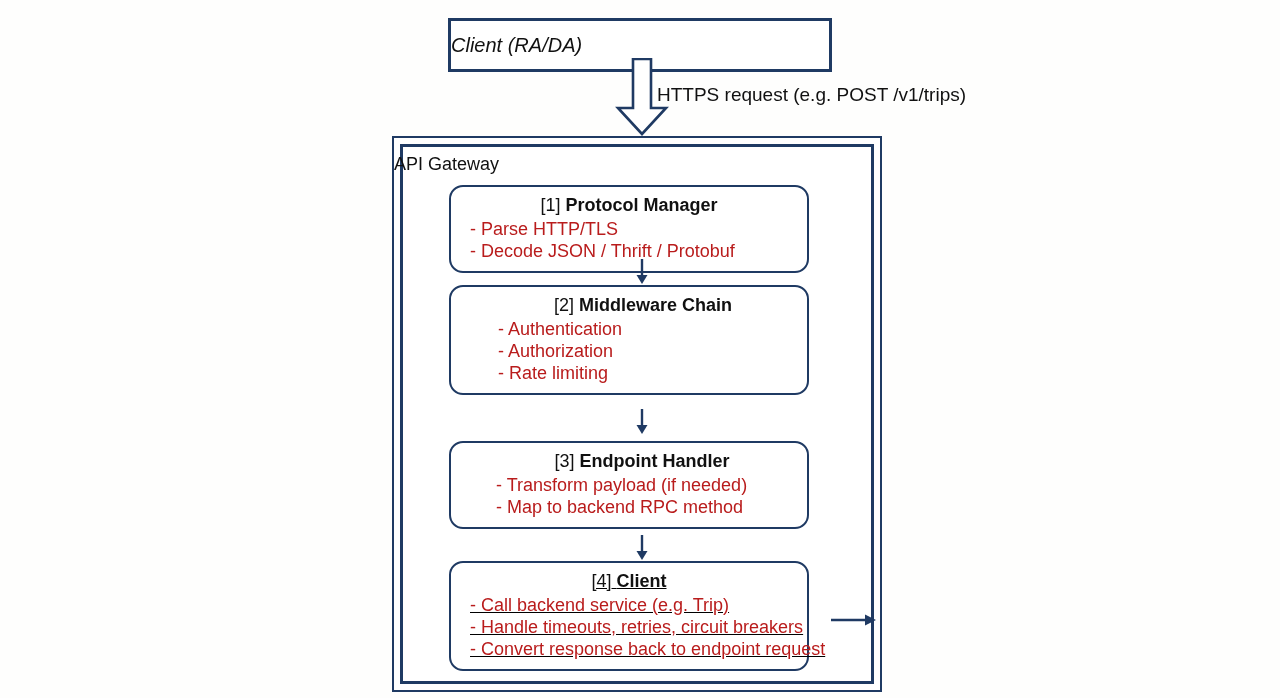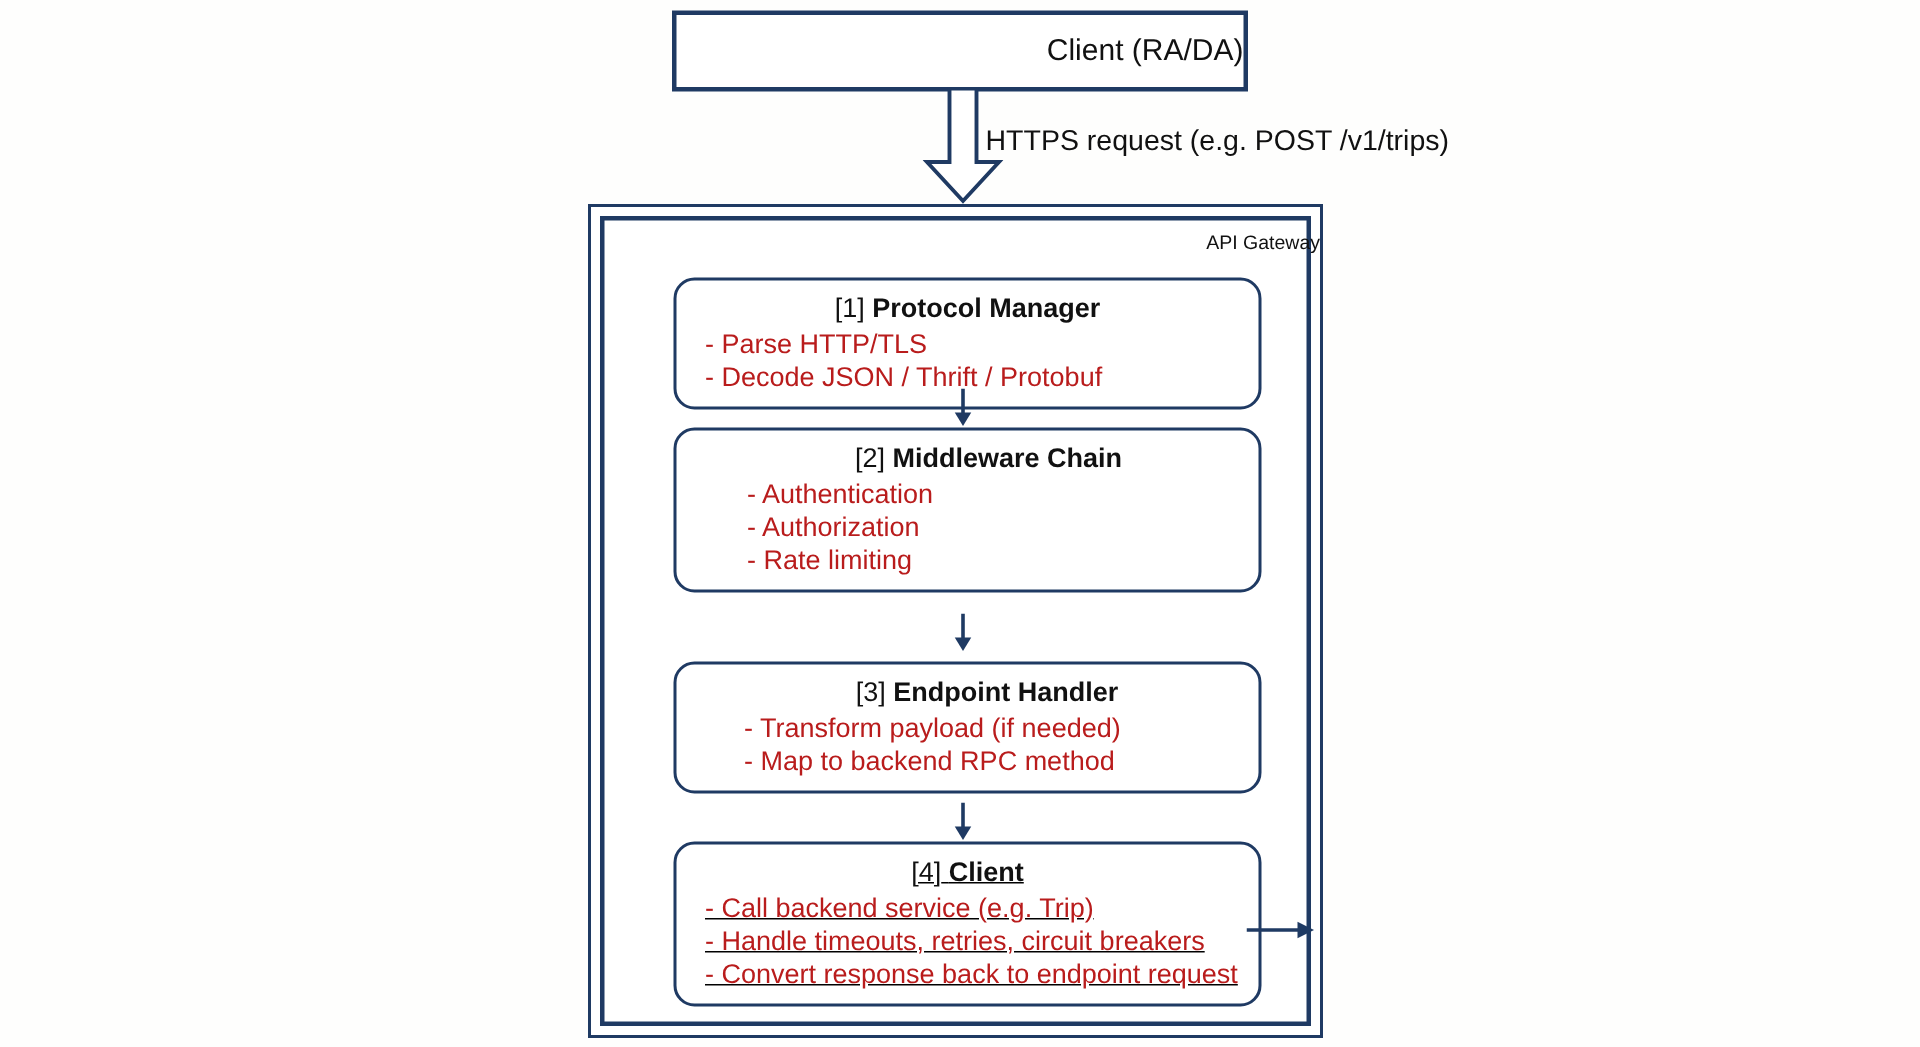--- a/index.html
+++ b/index.html
@@ -21,29 +21,30 @@
     position: absolute;
     left: 0; top: 0;
     width: 1280px;
     height: 698px;
   }
 
   
   .client-box {
     position: absolute;
     left: 448px;
-    top: 7px;
+    top: 18px;
     width: 384px;
     height: 54px;
     box-sizing: border-box;
     border: 3px solid #1f3a63;
     background: #ffffff;
     display: flex;
     align-items: center;
-    justify-content: flex-end;
+    justify-content: flex-start;
+    font-style: italic;
   }
   .client-box .label {
     font-size: 20px;
     line-height: 1;
     color: #111;
   }
 
   
   .block-arrow {
     position: absolute;
@@ -82,31 +83,31 @@
     right: 6px;
     bottom: 6px;
     box-sizing: border-box;
     border: 3px solid #1f3a63;
   }
   .gateway-title {
     position: absolute;
     left: 0;
     right: 0;
     top: 17px;
-    text-align: right;
-    font-size: 13px;
+    text-align: left;
+    font-size: 18px;
     line-height: 1;
     color: #111;
   }
 
   
   .stage {
     position: absolute;
     left: 55px;
-    width: 392px;
+    width: 360px;
     box-sizing: border-box;
     border: 2px solid #1f3a63;
     border-radius: 14px;
     background: #ffffff;
     padding: 7px 0 9px 0;
   }
   .stage-title {
     text-align: center;
     font-size: 18px;
     line-height: 1.25;

